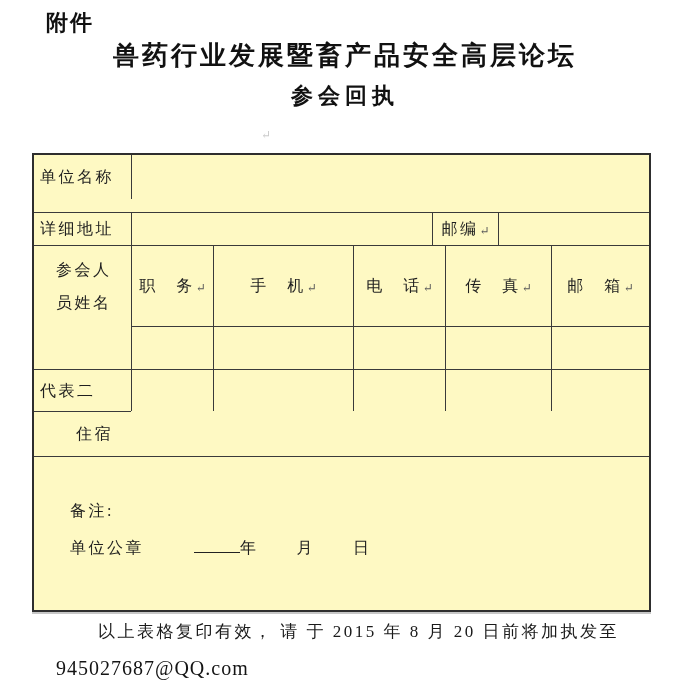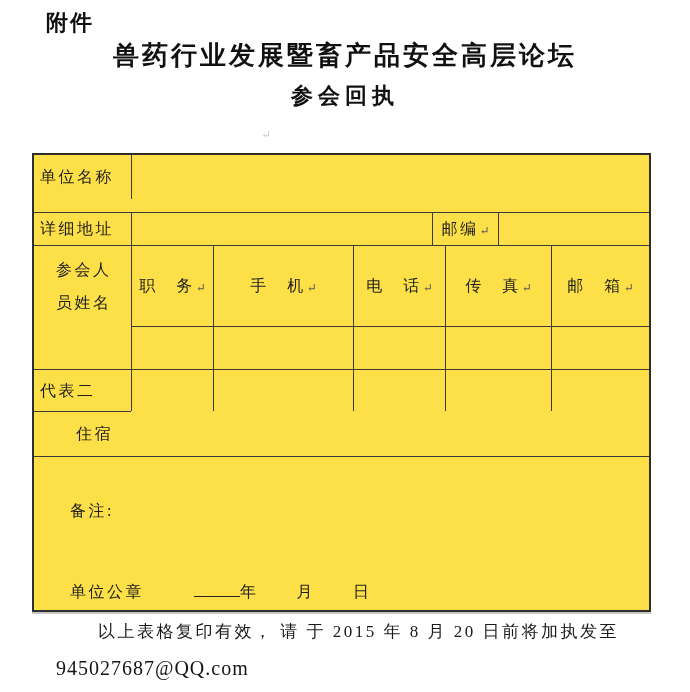--- a/index.html
+++ b/index.html
@@ -17,37 +17,37 @@
   .subtitle{left:0;right:0;top:81px;text-align:center;font-size:22px;letter-spacing:5px;}
   .faint-mark{left:261px;top:128px;font-size:12px;color:#cccccc;}
 
   
   .ftable{
     left:32px;top:153px;
     display:grid;
     grid-template-columns:97px 82px 140px 79px 13px 53px 53px 98px;
     grid-template-rows:44px 46px 81px 43px 42px 45px 154px;
     border:2px solid #2e2e2e;
-    background:#fde047;
+    background:#fef9c3;
     box-shadow:0 2px 0 rgba(130,130,130,.45);
   }
   .cell{
     border-left:1px solid #3a3a3a;border-top:1px solid #3a3a3a;
     display:flex;align-items:center;
     font-size:16px;letter-spacing:2.5px;line-height:1.25;
     box-sizing:border-box;min-width:0;
   }
   .bl0{border-left:none;}
   .bt0{border-top:none;}
   .r1{grid-row:1;} .r2{grid-row:2;margin-top:13px;} .r3{grid-row:3;} .r4{grid-row:4;}
   .r5{grid-row:5;} .r6{grid-row:6;} .r7{grid-row:7;}
   .c1{grid-column:1;} .c2{grid-column:2;} .c3{grid-column:3;}
   .c2-10{grid-column:2/10;} .c2-5{grid-column:2/5;} .c5-7{grid-column:5/7;}
   .c7-10{grid-column:7/10;} .c4-6{grid-column:4/6;} .c6-8{grid-column:6/8;}
-  .c8-10{grid-column:8/10;} .c1-10{grid-column:1/10;gap:44px;}
+  .c8-10{grid-column:8/10;} .c1-10{grid-column:1/10;}
   .label-cell{padding-left:6px;}
   .center{justify-content:center;}
   .two-line{flex-direction:column;align-items:flex-start;justify-content:center;padding-left:22px;line-height:33px;}
   .right-al{justify-content:flex-end;padding-right:18px;}
   .pmark{font-size:12px;color:#5a5a5a;letter-spacing:0;margin-left:1px;transform:translateY(2px);}
   .lodging-text{padding-left:6px;letter-spacing:2.5px;}
   .remarks-cell{flex-direction:column;align-items:flex-start;justify-content:flex-start;padding:44px 0 0 36px;}
   .seal-line{margin-top:17px;display:flex;align-items:baseline;}
   .blank-underline{display:inline-block;width:46px;height:14px;border-bottom:1px solid #222;margin-left:50px;}
   .date-sep{margin-left:38px;}

